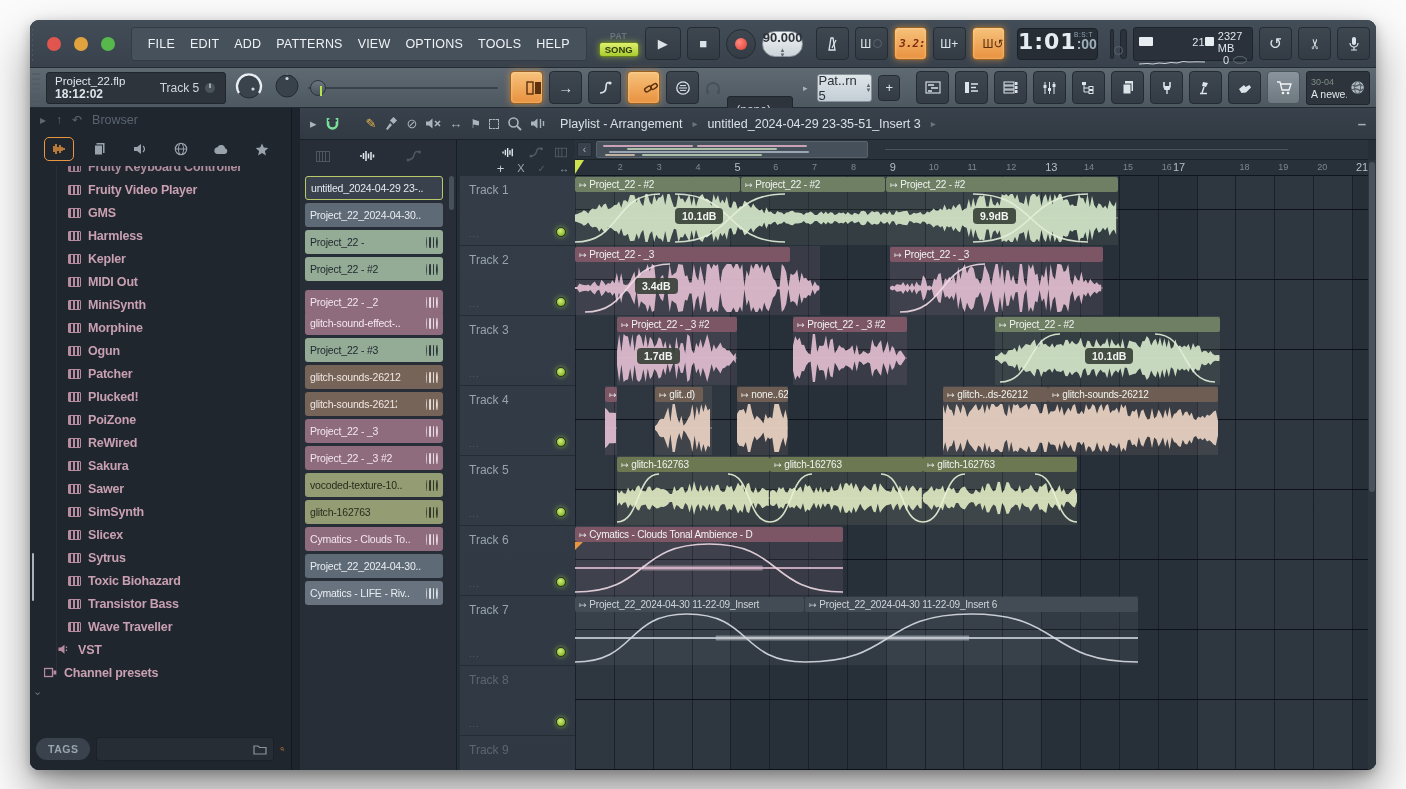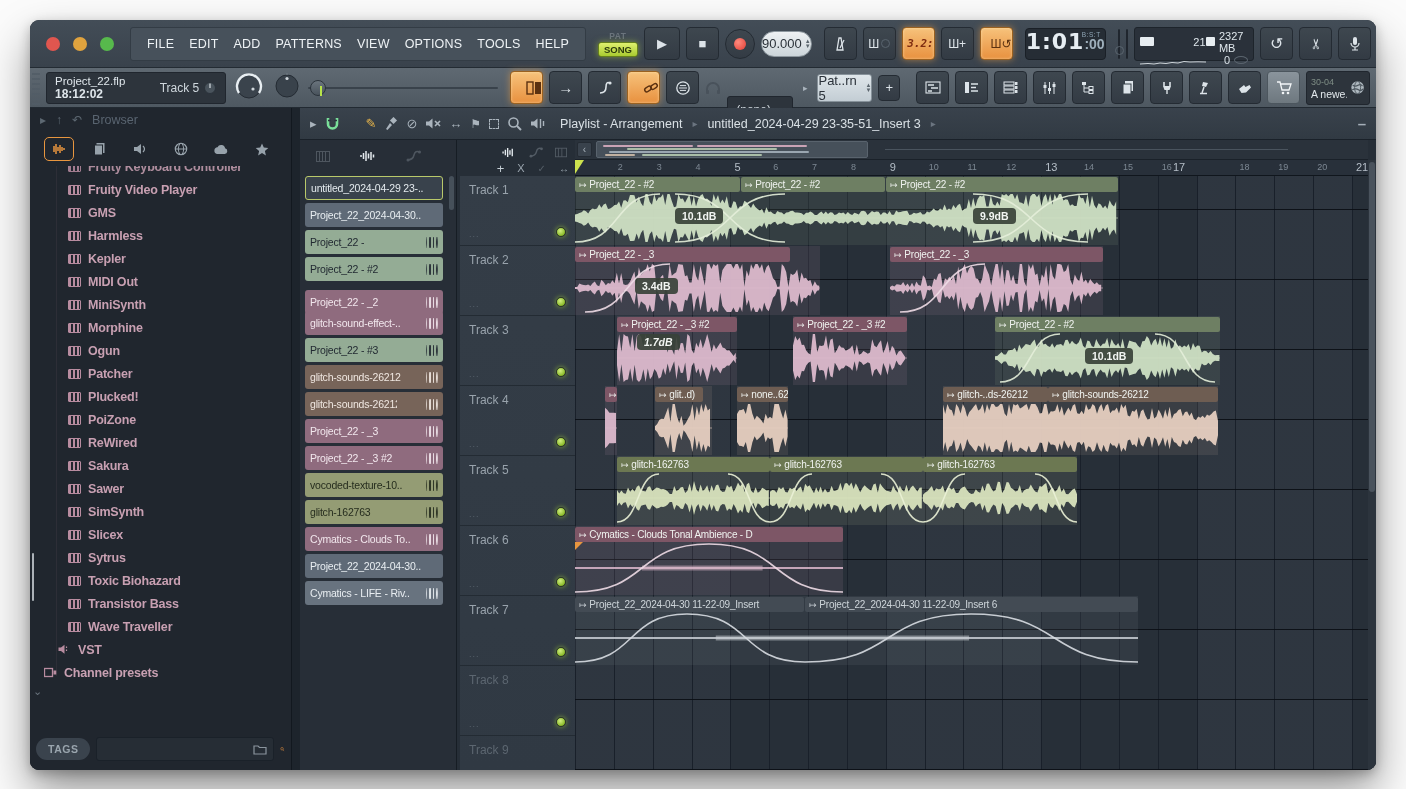--- a/index.html
+++ b/index.html
@@ -22,21 +22,21 @@
     color:#2b3a0c;font-size:9.5px;font-weight:bold;padding:1px 5px;box-shadow:0 0 6px rgba(190,220,70,.5);}
   .btn{background:linear-gradient(#3e474f,#333b44);border:1px solid #242b33;border-radius:4px;color:#dde4e9;
     width:33px;height:33px;display:flex;align-items:center;justify-content:center;font-size:13px;flex:0 0 auto;}
   .btn.wide{width:36px;}
   .btn.round{border-radius:50%;width:30px;height:30px;}
   .btn.lit{background:linear-gradient(#f7c27b,#e8913f);border-color:#9a6120;color:#5c3110;
     box-shadow:0 0 7px rgba(240,160,70,.55),inset 0 0 3px rgba(255,240,200,.6);justify-content:flex-end;}
   .rec-dot{width:12px;height:12px;border-radius:50%;background:radial-gradient(circle at 35% 35%,#ff8a7e,#e03d33);}
   .bpm{background:linear-gradient(#eef1f3,#ccd5da);border:1px solid #8d979e;border-radius:13px;height:26px;
     width:76px;display:flex;align-items:center;justify-content:center;gap:3px;color:#2b3239;
-    font-size:13px;font-weight:normal;}
+    font-size:13px;font-weight:bold;flex-direction:column;}
   .spin{display:flex;flex-direction:column;font-size:6px;color:#5c666e;line-height:5px;}
   .ledtxt{font-family:"DejaVu Sans Mono",monospace;font-style:italic;font-weight:bold;font-size:11px;}
   .timepanel{background:#262d35;border:1px solid #1a2027;border-radius:4px;height:32px;width:142px;
     position:relative;display:flex;align-items:baseline;justify-content:center;color:#e6edf2;}
   .time-main{font-size:22px;font-weight:bold;letter-spacing:1px;font-family:"DejaVu Sans",sans-serif;}
   .time-frac{font-size:14px;color:#9fb0bc;font-weight:bold;}
   .time-unit{position:absolute;right:4px;top:2px;font-size:6.5px;color:#8fa5b5;letter-spacing:.5px;}
   .blankpanel{background:#2b323b;border:1px solid #20262e;border-radius:3px;height:30px;position:relative;}
   .clockmini{position:absolute;right:3px;bottom:3px;width:9px;height:9px;border-radius:50%;border:1.5px solid #59646e;}
   .cpu{background:#2a313a;border:1px solid #1d242b;border-radius:3px;height:34px;width:150px;padding:2px 5px;
@@ -947,21 +947,21 @@
           </div>
           <div class="clip" style="left: 42px; width: 120px; top: 140px; background: rgba(215, 170, 195, 0.1);">
             <div class="ch" style="left: 0px; width: 120px; background: rgb(125, 86, 102);">
               <span class="aro">↦</span>
               <span>Project_22 - _3 #2</span>
             </div>
             <div class="cbody"><svg width="120" height="52" viewBox="0 0 120 52">
                 <path d="M0.0,18.7 L2.2,2.3 L4.4,19.8 L6.6,2.0 L8.8,4.0 L11.0,4.5 L13.2,15.8 L15.4,2.0 L17.6,19.2 L19.8,4.3 L22.0,2.0 L24.2,5.0 L26.4,14.7 L28.6,2.0 L30.8,15.5 L33.0,4.7 L35.2,7.8 L37.4,15.1 L39.6,12.0 L41.8,5.2 L44.0,7.1 L46.2,15.8 L48.4,8.9 L50.6,20.6 L52.8,10.9 L55.0,17.2 L57.2,22.8 L59.4,4.5 L61.6,19.0 L63.8,11.0 L66.0,11.3 L68.2,21.4 L70.4,2.0 L72.6,4.2 L74.8,18.0 L77.0,21.5 L79.2,10.7 L81.4,15.5 L83.6,6.9 L85.8,16.2 L88.0,10.0 L90.2,2.0 L92.4,10.2 L94.6,19.9 L96.8,12.2 L99.0,17.2 L101.2,13.9 L103.4,10.5 L105.6,15.5 L107.8,16.2 L110.0,18.4 L112.2,18.2 L114.4,20.9 L116.6,24.1 L118.8,20.7 L118.8,31.3 L116.6,27.9 L114.4,31.1 L112.2,33.8 L110.0,33.6 L107.8,35.8 L105.6,36.5 L103.4,41.5 L101.2,38.1 L99.0,34.8 L96.8,39.8 L94.6,32.1 L92.4,41.8 L90.2,50.0 L88.0,42.0 L85.8,35.8 L83.6,45.1 L81.4,36.5 L79.2,41.3 L77.0,30.5 L74.8,34.0 L72.6,47.8 L70.4,50.0 L68.2,30.6 L66.0,40.7 L63.8,41.0 L61.6,33.0 L59.4,47.5 L57.2,29.2 L55.0,34.8 L52.8,41.1 L50.6,31.4 L48.4,43.1 L46.2,36.2 L44.0,44.9 L41.8,46.8 L39.6,40.0 L37.4,36.9 L35.2,44.2 L33.0,47.3 L30.8,36.5 L28.6,50.0 L26.4,37.3 L24.2,47.0 L22.0,50.0 L19.8,47.7 L17.6,32.8 L15.4,50.0 L13.2,36.2 L11.0,47.5 L8.8,48.0 L6.6,50.0 L4.4,32.2 L2.2,49.7 L0.0,33.3 Z" fill="#dcb9cc" opacity=".95"></path>
                 <line x1="0" y1="26" x2="120" y2="26" stroke="#dcb9cc" stroke-width="1" opacity=".6"></line>
               </svg></div>
-            <div class="badge" style="left: 20px; top: 18px; font-style: italic;">1.7dB</div>
+            <div class="badge" style="left: 20px; top: 32px;">1.7dB</div>
           </div>
           <div class="clip" style="left: 218px; width: 114px; top: 140px; background: rgba(215, 170, 195, 0.1);">
             <div class="ch" style="left: 0px; width: 114px; background: rgb(125, 86, 102);">
               <span class="aro">↦</span>
               <span>Project_22 - _3 #2</span>
             </div>
             <div class="cbody"><svg width="114" height="52" viewBox="0 0 114 52">
                 <path d="M0.0,13.4 L2.2,4.1 L4.4,8.5 L6.6,5.5 L8.8,13.0 L11.0,12.8 L13.2,18.5 L15.4,21.3 L17.6,22.5 L19.8,2.0 L22.0,2.0 L24.2,19.9 L26.4,13.4 L28.6,14.1 L30.8,13.3 L33.0,3.3 L35.2,17.7 L37.4,7.8 L39.6,6.4 L41.8,21.3 L44.0,17.8 L46.2,13.1 L48.4,15.5 L50.6,15.7 L52.8,18.7 L55.0,17.5 L57.2,16.3 L59.4,13.2 L61.6,22.8 L63.8,12.4 L66.0,22.8 L68.2,21.8 L70.4,18.9 L72.6,20.3 L74.8,21.8 L77.0,20.6 L79.2,7.3 L81.4,13.7 L83.6,15.3 L85.8,11.2 L88.0,8.3 L90.2,21.0 L92.4,16.0 L94.6,8.9 L96.8,20.8 L99.0,13.7 L101.2,16.4 L103.4,23.4 L105.6,19.5 L107.8,18.4 L110.0,21.7 L112.2,25.0 L112.2,27.0 L110.0,30.3 L107.8,33.6 L105.6,32.5 L103.4,28.6 L101.2,35.6 L99.0,38.3 L96.8,31.2 L94.6,43.1 L92.4,36.0 L90.2,31.0 L88.0,43.7 L85.8,40.8 L83.6,36.7 L81.4,38.3 L79.2,44.7 L77.0,31.4 L74.8,30.2 L72.6,31.7 L70.4,33.1 L68.2,30.2 L66.0,29.2 L63.8,39.6 L61.6,29.2 L59.4,38.8 L57.2,35.7 L55.0,34.5 L52.8,33.3 L50.6,36.3 L48.4,36.5 L46.2,38.9 L44.0,34.2 L41.8,30.7 L39.6,45.6 L37.4,44.2 L35.2,34.3 L33.0,48.7 L30.8,38.7 L28.6,37.9 L26.4,38.6 L24.2,32.1 L22.0,50.0 L19.8,50.0 L17.6,29.5 L15.4,30.7 L13.2,33.5 L11.0,39.2 L8.8,39.0 L6.6,46.5 L4.4,43.5 L2.2,47.9 L0.0,38.6 Z" fill="#dcb9cc" opacity=".95"></path>
                 <line x1="0" y1="26" x2="114" y2="26" stroke="#dcb9cc" stroke-width="1" opacity=".6"></line>
               </svg></div>

